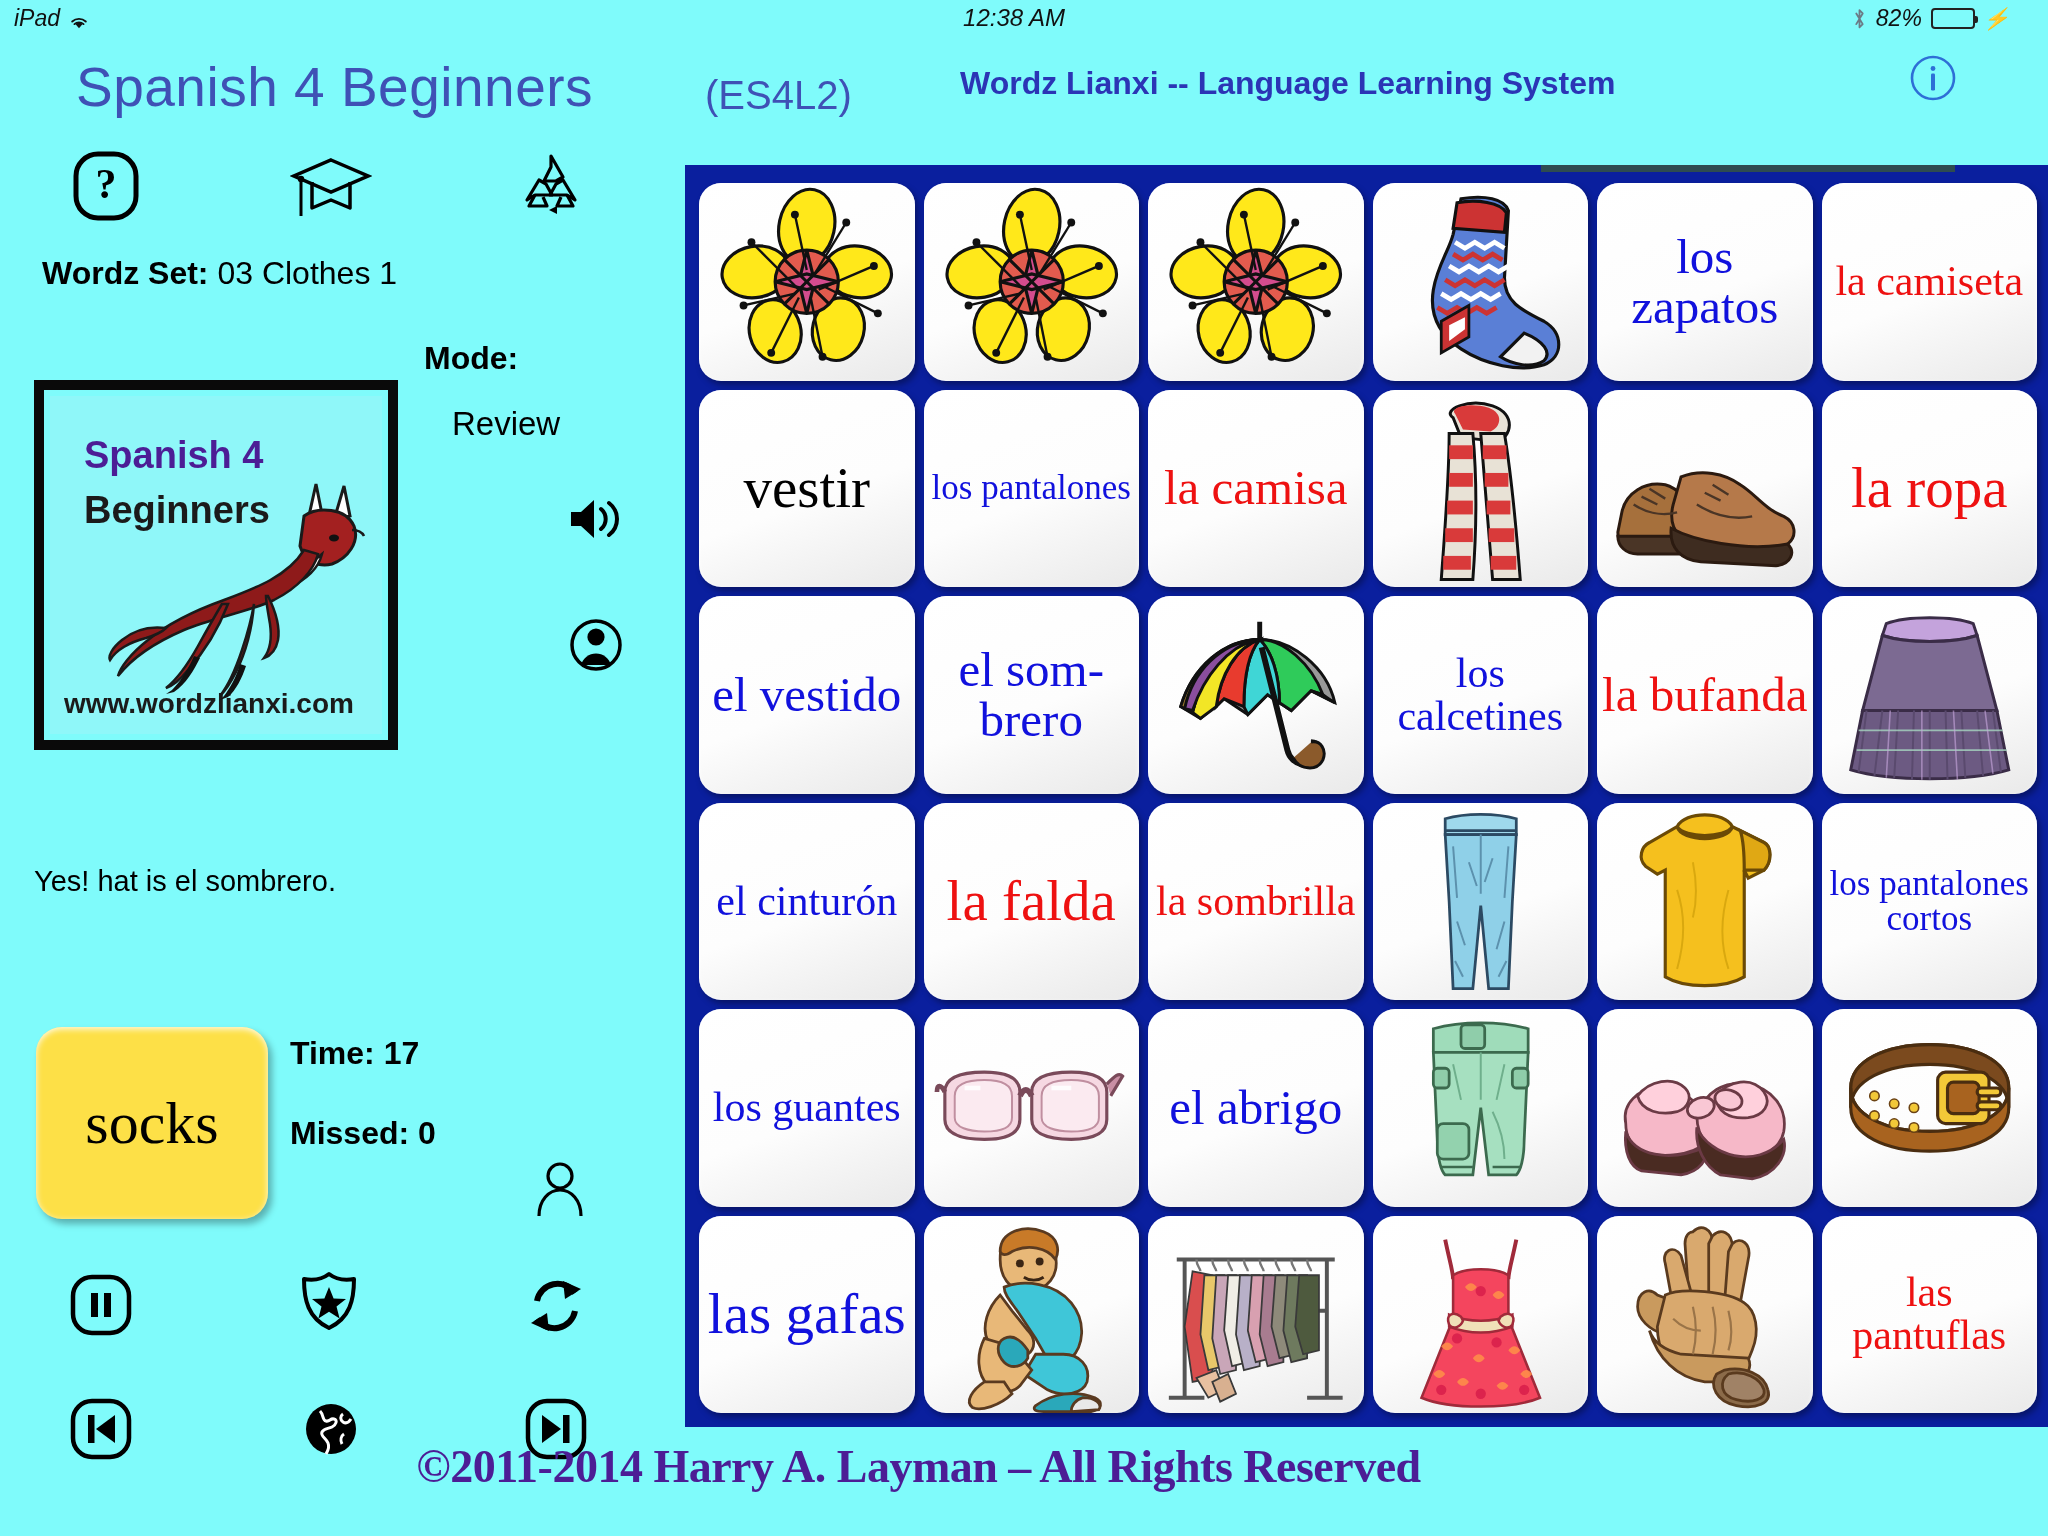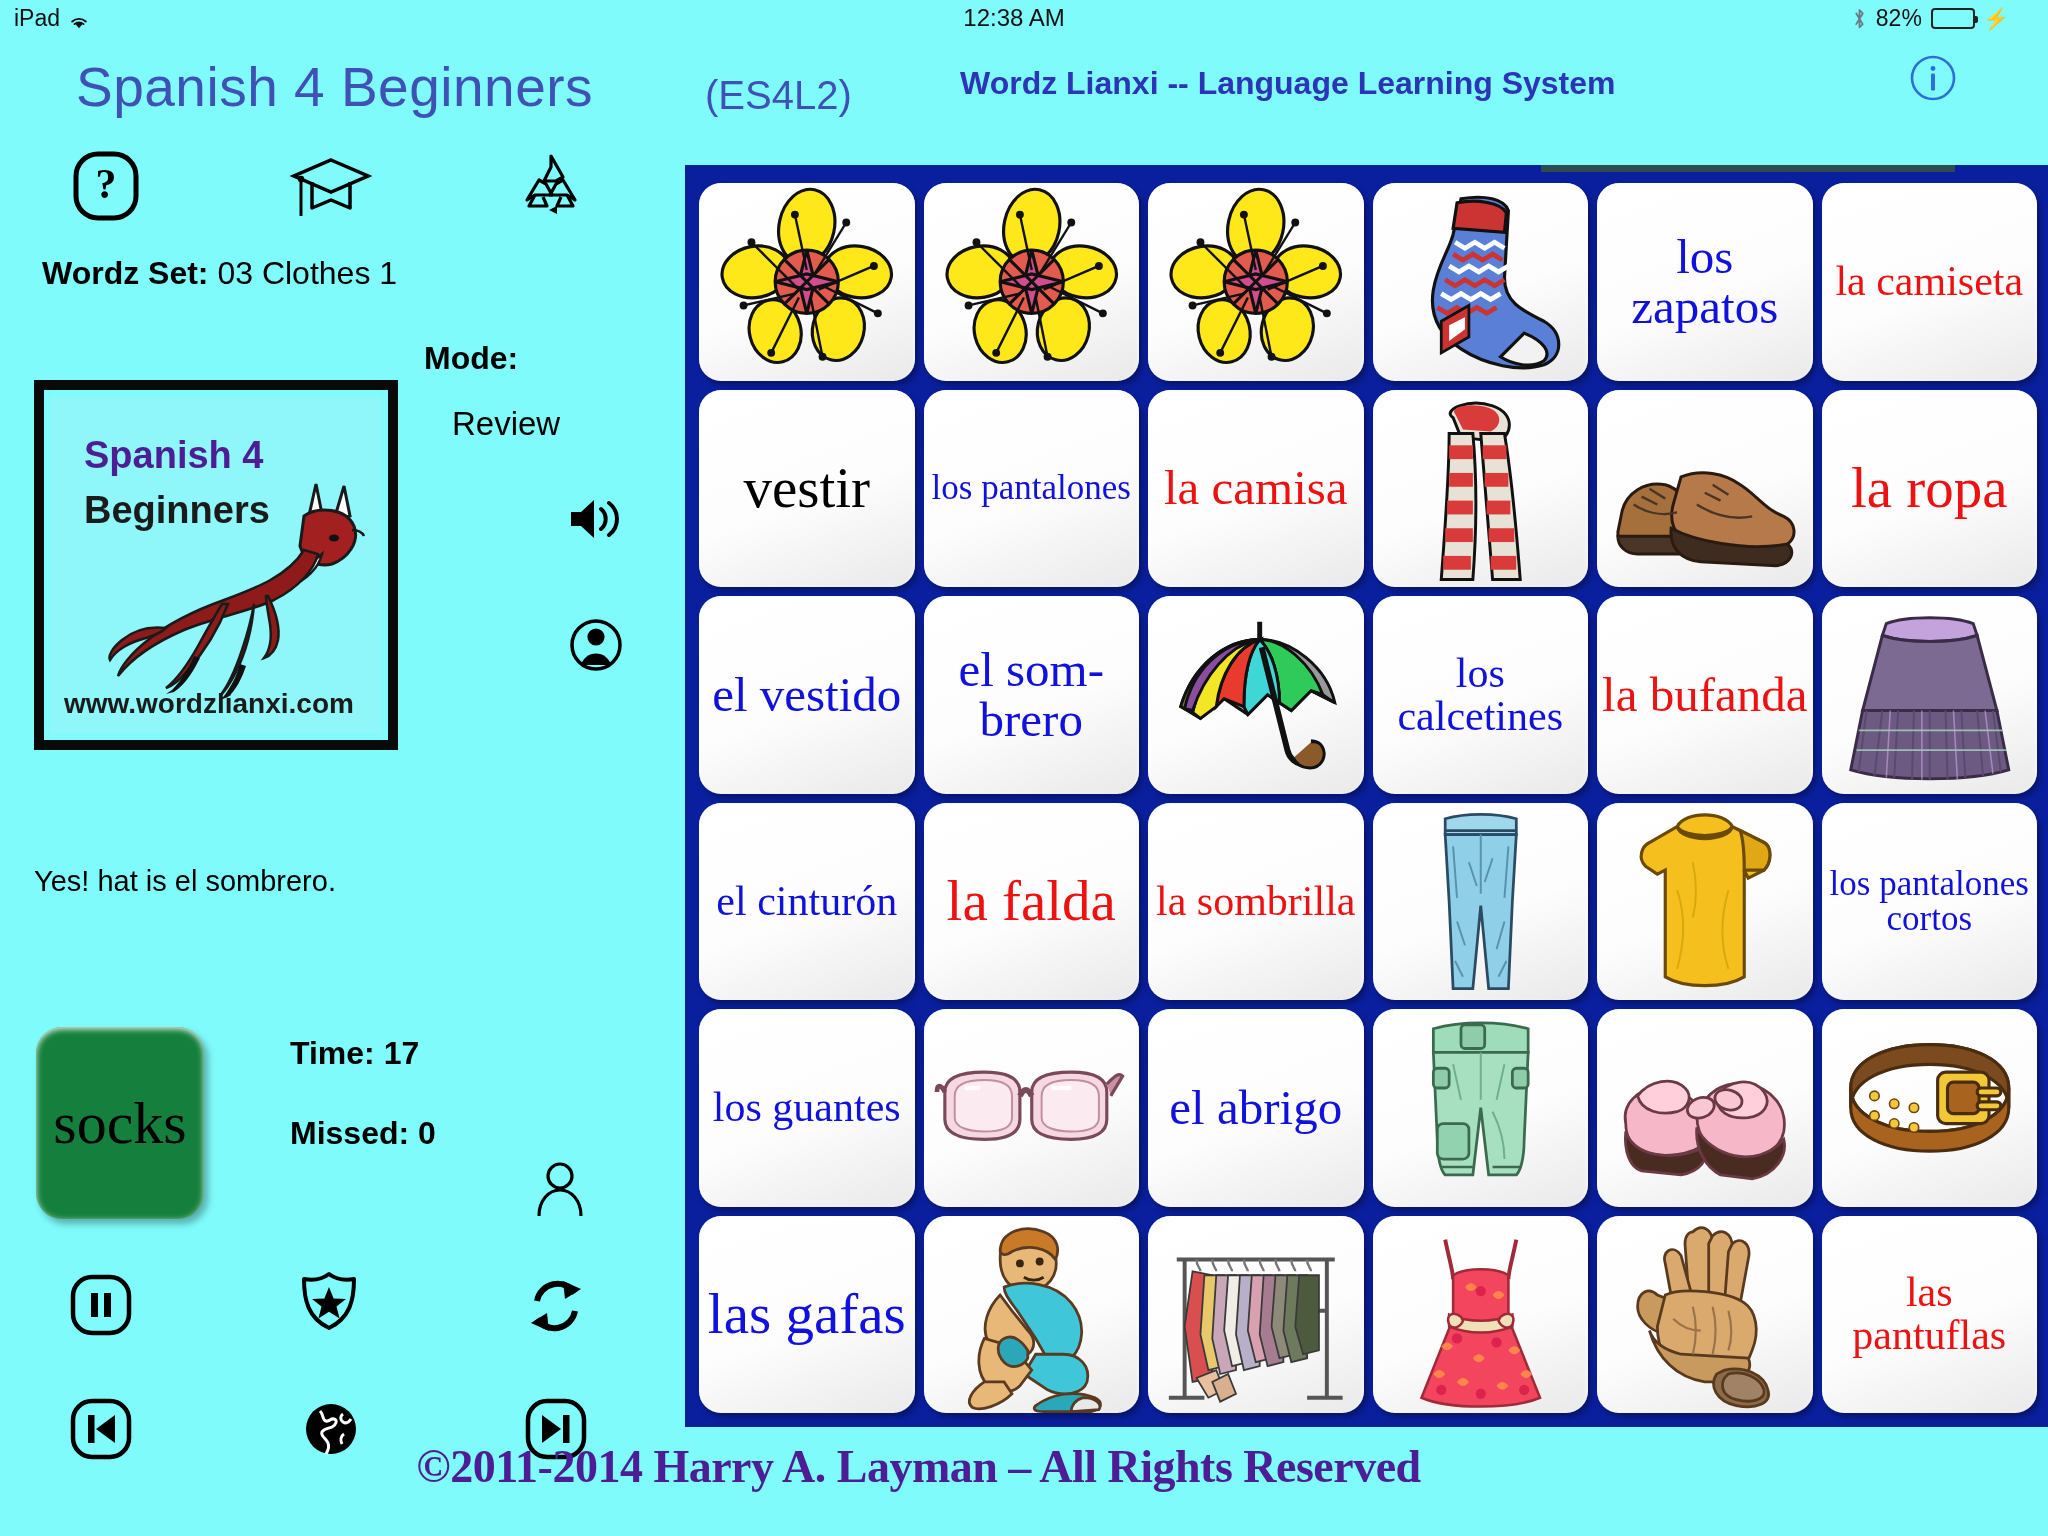--- a/index.html
+++ b/index.html
@@ -13,21 +13,21 @@
     position: relative;
     width: 2048px; height: 1536px;
     background: #7FFBFB;
   }
 
   
   .statusbar {
     position: absolute; left: 0; top: 0;
     width: 2028px; height: 36px;
     display: flex; align-items: center;
-    font-size: 23px; color: #111;
+    font-size: 23px; color: #111; font-style: italic;
   }
   .sb-left { position: absolute; left: 14px; display: flex; align-items: center; gap: 8px; }
   .sb-center { position: absolute; left: 0; right: 0; text-align: center; font-size: 24px; font-weight: 400; }
   .sb-right { position: absolute; right: 18px; display: flex; align-items: center; gap: 9px; }
   .wifi-ico { display:inline-block; width:22px; height:17px; }
   .bt-ico { display:inline-block; width:15px; height:22px; }
   .batt {
     display:inline-block; width:44px; height:21px;
     border:2px solid #222; border-radius:4px; position:relative;
     box-sizing:border-box; padding:2px;
@@ -117,22 +117,22 @@
 
   
   .feedback {
     position:absolute; left:34px; top:865px;
     font-size: 29px; color:#000;
   }
 
   
   .prompt-card {
     position:absolute; left:36px; top:1027px;
-    width: 168px; height: 192px;
-    background: #15803d;
+    width: 232px; height: 192px;
+    background: #fde047;
     border-radius: 26px;
     box-shadow: 4px 5px 7px rgba(0,0,0,0.30), inset 0 2px 6px rgba(255,255,255,0.9);
     display:flex; align-items:center; justify-content:center;
   }
   .prompt-card .txt {
     font-family: "Liberation Serif", serif;
     font-size: 60px; color:#000;
   }
 
   .time-stat {

